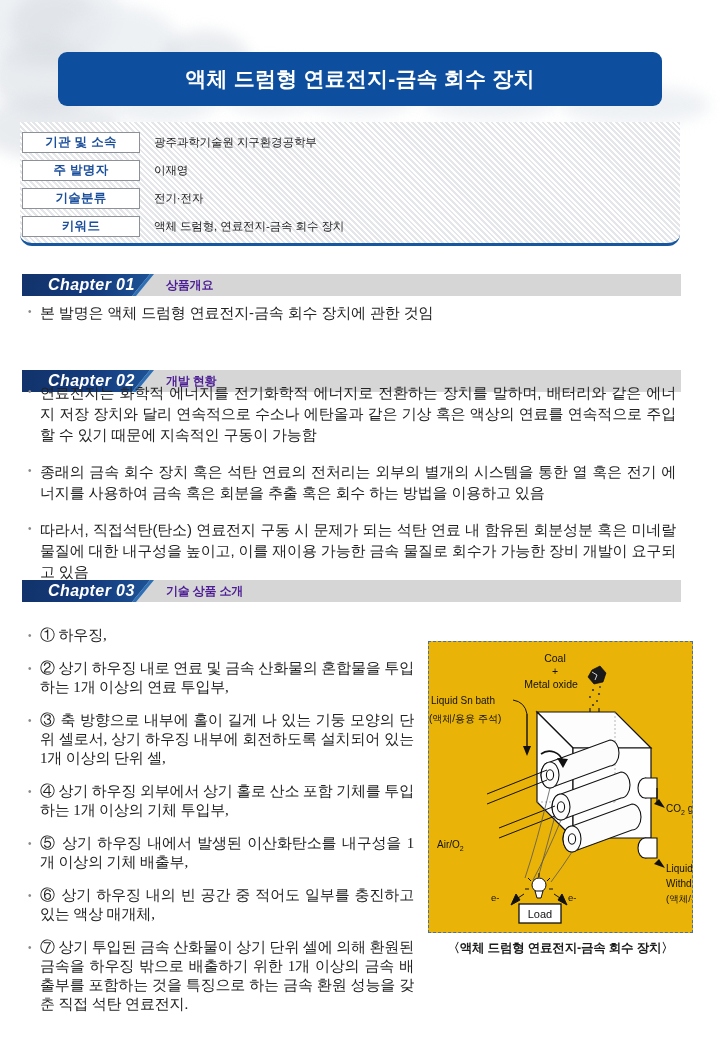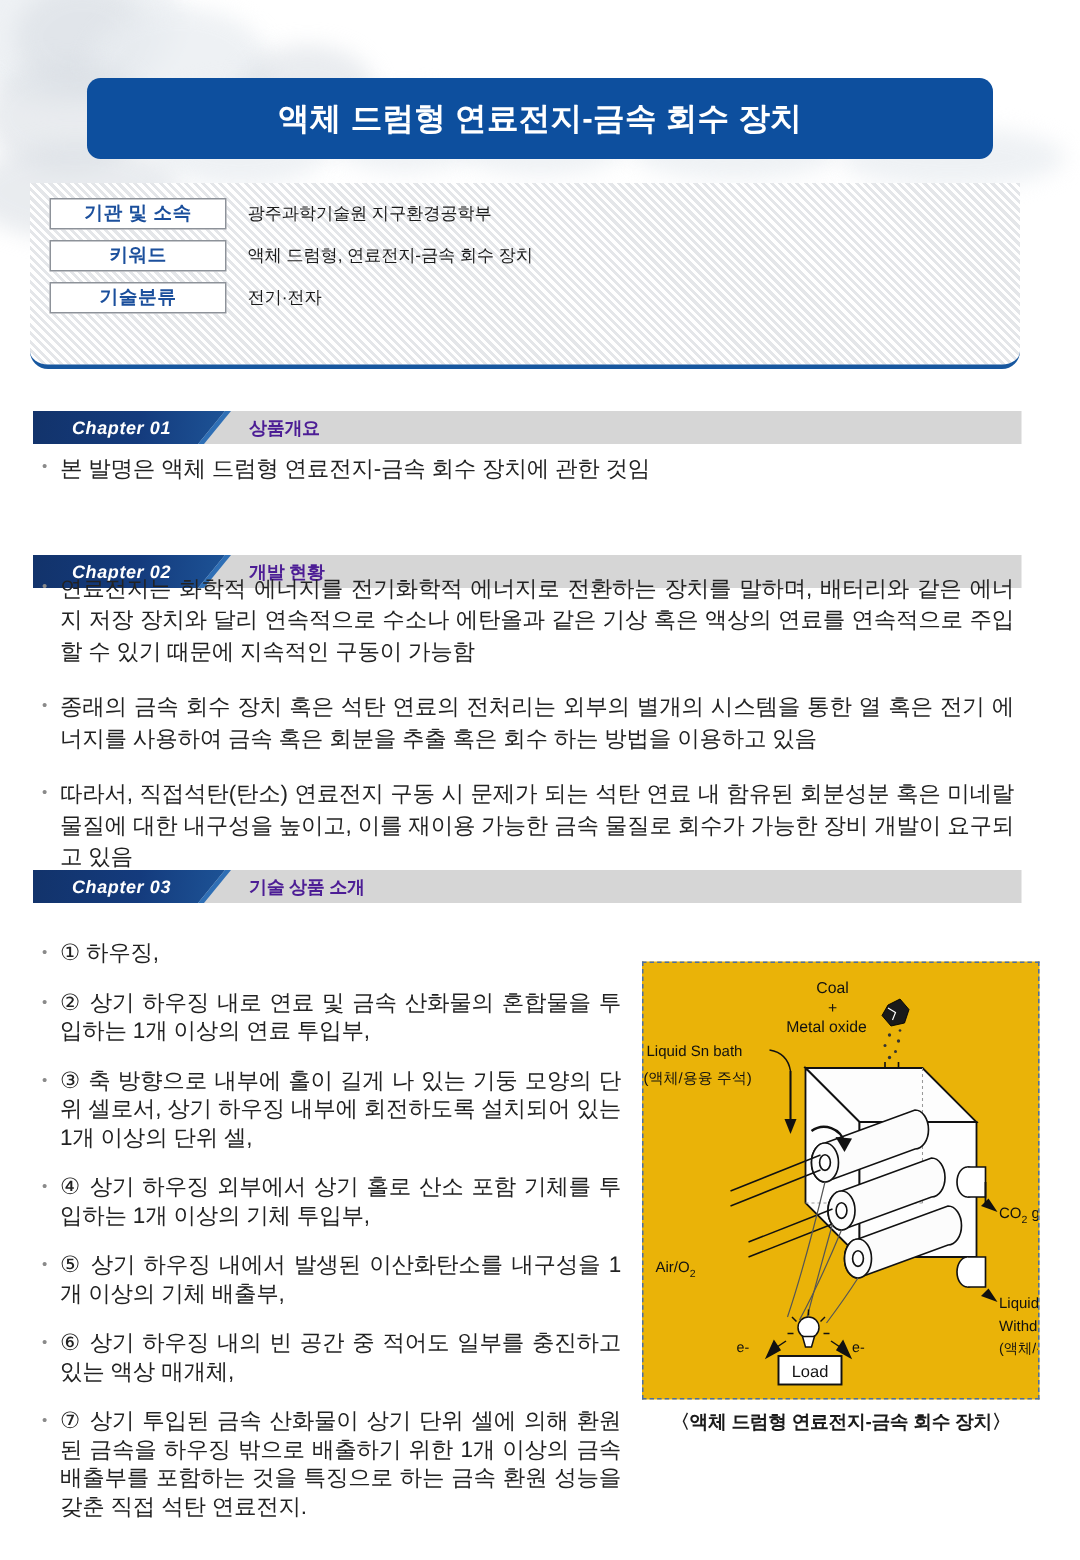--- a/index.html
+++ b/index.html
@@ -70,21 +70,21 @@
     padding: 7px 0 0 0;
   }
   .info-row {
     display: flex;
     align-items: center;
     height: 27px;
     margin-bottom: 1px;
   }
   .info-label {
     width: 118px;
-    margin-left: 13px;
+    margin-left: 2px;
     height: 21px;
     background: #ffffff;
     border: 1px solid #8d9299;
     color: #1b4f9c;
     font-size: 12.5px;
     font-weight: bold;
     display: flex;
     align-items: center;
     justify-content: center;
     box-sizing: border-box;
@@ -118,21 +118,21 @@
   }
   .chapter-banner-edge {
     position: absolute;
     left: 110px; top: 0;
     width: 22px; height: 22px;
     background: #2f6fb5;
     clip-path: polygon(18px 0, 22px 0, 4px 22px, 0 22px);
   }
   .chapter-num {
     color: #ffffff;
-    font-size: 12px;
+    font-size: 16px;
     font-style: italic;
     font-weight: bold;
     margin-left: 26px;
     letter-spacing: .4px;
   }
   .chapter-title {
     position: absolute;
     left: 144px; top: 0;
     height: 22px;
     display: flex;
@@ -167,21 +167,21 @@
     font-size: 15px;
     line-height: 21px;
     color: #222222;
     text-align: justify;
     letter-spacing: -.15px;
   }
   #ch1-list { left: 24px; top: 302px; width: 650px; }
   #ch2-list { left: 24px; top: 382px; width: 652px; }
   #ch3-list { left: 24px; top: 626px; width: 390px; }
   #ch3-list .bullet { margin-bottom: 13px; }
-  #ch3-list .bullet-text { line-height: 19px; }
+  #ch3-list .bullet-text { line-height: 19px; font-family: Liberation Serif, serif; }
 
   
   #diagram-box {
     position: absolute;
     left: 428px; top: 641px;
     width: 265px; height: 292px;
     border: 1px dashed #4a6fa5;
     background: #eab308;
     z-index: 2;
     box-sizing: border-box;
@@ -224,29 +224,33 @@
   <div id="title-text">액체 드럼형 연료전지-금속 회수 장치</div>
 </div>
 
 <div id="info-panel">
 
   <div class="info-row">
     <div class="info-label">기관 및 소속</div>
     <div class="info-value">광주과학기술원 지구환경공학부</div>
   </div>
 
+  <div class="info-row">
+    <div class="info-label">주 발명자</div>
+    <div class="info-value">이재영</div>
+  </div>
+
+  <div class="info-row">
+    <div class="info-label">기술분류</div>
+    <div class="info-value">전기·전자</div>
+  </div>
 
   <div class="info-row">
     <div class="info-label">키워드</div>
     <div class="info-value">액체 드럼형, 연료전지-금속 회수 장치</div>
-  </div>
-
-  <div class="info-row">
-    <div class="info-label">기술분류</div>
-    <div class="info-value">전기·전자</div>
   </div>
 
 </div>
 
 <div class="chapter" style="top:274px;">
   <div class="chapter-banner">
     <span class="chapter-num">Chapter 01</span>
   </div>
   <div class="chapter-banner-edge"></div>
   <div class="chapter-title">상품개요</div>

